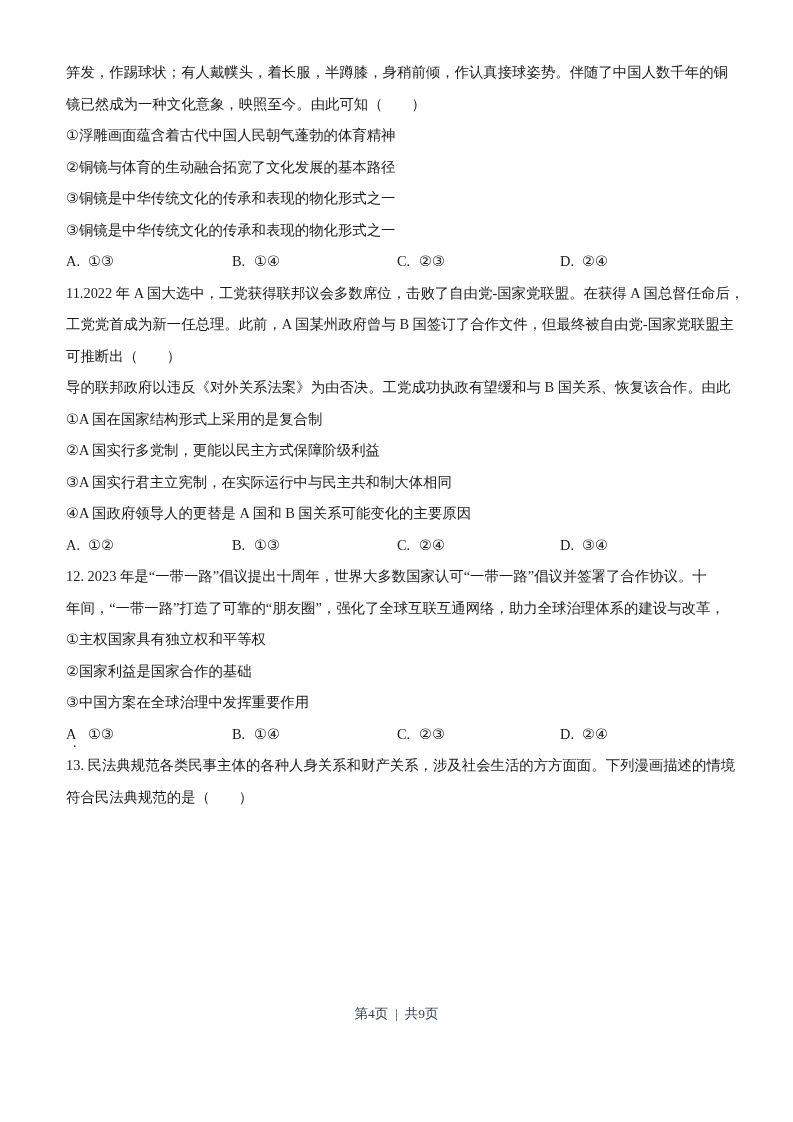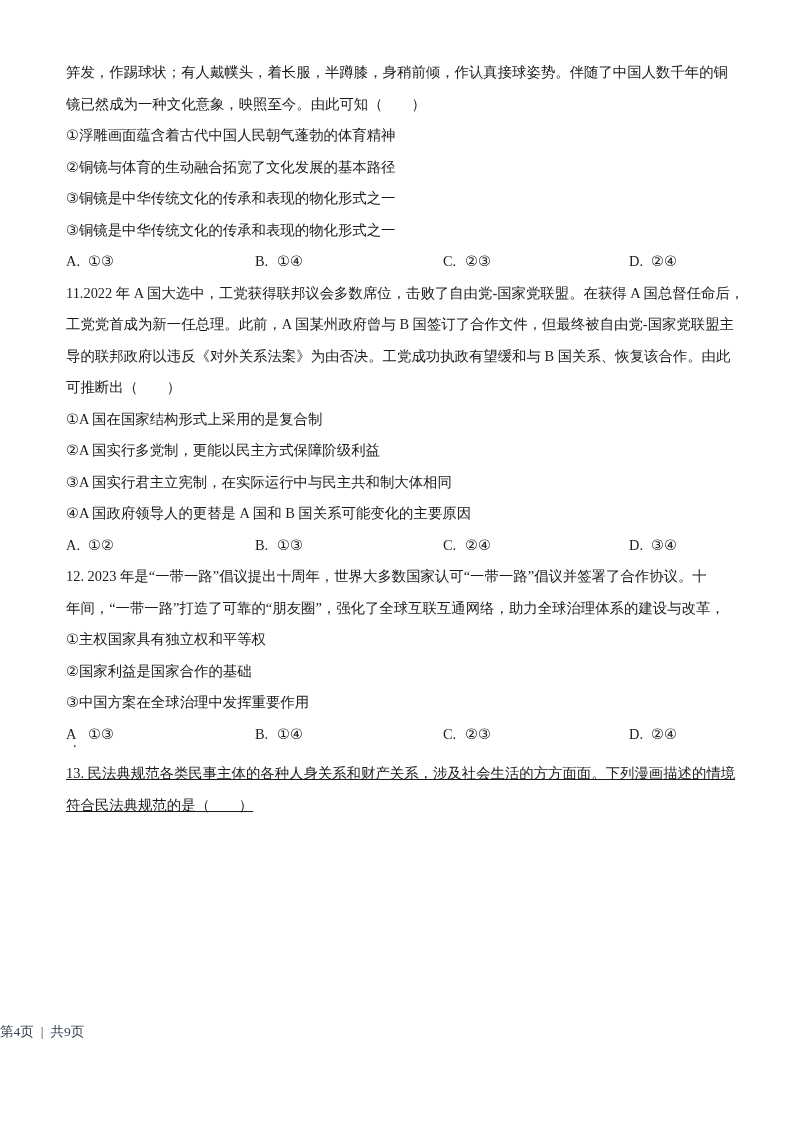--- a/index.html
+++ b/index.html
@@ -27,40 +27,40 @@
   .line{
     height:31.5px;
     line-height:31.5px;
     font-size:14.4px;
     white-space:pre;
     overflow:visible;
   }
   .options-row{
     display:grid;
     grid-template-columns:166px 165px 163px auto;
-    gap:23px;
   }
   .option{
     position:relative;
     white-space:pre;
   }
   .opt-label{
     display:inline-block;
     min-width:22px;
   }
   .stray-dot{
     position:absolute;
     left:7px;top:17px;
     font-size:14px;
     line-height:14px;
   }
-  .extra-gap{margin-top:8px;text-decoration:underline;}
+  .extra-gap{margin-top:0;}
   .footer{
     position:absolute;
-    left:0;right:0;bottom:5px;
+    left:0;right:0;bottom:23px;
+    text-align:center;
     font-size:13.5px;
     color:var(--footer-color);
     margin-top:42px;
   }
   .footer .sep{margin:0 7px;}
 </style>
 </head>
 <body>
 
 <div class="page">
@@ -70,22 +70,22 @@
         <div class="line">镜已然成为一种文化意象，映照至今。由此可知（　　）</div>
         <div class="line">①浮雕画面蕴含着古代中国人民朝气蓬勃的体育精神</div>
         <div class="line">②铜镜与体育的生动融合拓宽了文化发展的基本路径</div>
         <div class="line">③铜镜是中华传统文化的传承和表现的物化形式之一</div>
         <div class="line">③铜镜是中华传统文化的传承和表现的物化形式之一</div>
         <div class="line options-row"><div class="option"><span class="opt-label">A.</span><span class="opt-value">①③</span></div><div class="option"><span class="opt-label">B.</span><span class="opt-value">①④</span></div><div class="option"><span class="opt-label">C.</span><span class="opt-value">②③</span></div><div class="option"><span class="opt-label">D.</span><span class="opt-value">②④</span></div></div>
       </div>
       <div class="question">
         <div class="line">11.2022 年 A 国大选中，工党获得联邦议会多数席位，击败了自由党-国家党联盟。在获得 A 国总督任命后，</div>
         <div class="line">工党党首成为新一任总理。此前，A 国某州政府曾与 B 国签订了合作文件，但最终被自由党-国家党联盟主</div>
+        <div class="line">可推断出（　　）</div>
         <div class="line">导的联邦政府以违反《对外关系法案》为由否决。工党成功执政有望缓和与 B 国关系、恢复该合作。由此</div>
-        <div class="line">可推断出（　　）</div>
         <div class="line">①A 国在国家结构形式上采用的是复合制</div>
         <div class="line">②A 国实行多党制，更能以民主方式保障阶级利益</div>
         <div class="line">③A 国实行君主立宪制，在实际运行中与民主共和制大体相同</div>
         <div class="line">④A 国政府领导人的更替是 A 国和 B 国关系可能变化的主要原因</div>
         <div class="line options-row"><div class="option"><span class="opt-label">A.</span><span class="opt-value">①②</span></div><div class="option"><span class="opt-label">B.</span><span class="opt-value">①③</span></div><div class="option"><span class="opt-label">C.</span><span class="opt-value">②④</span></div><div class="option"><span class="opt-label">D.</span><span class="opt-value">③④</span></div></div>
       </div>
       <div class="question">
         <div class="line">12. 2023 年是“一带一路”倡议提出十周年，世界大多数国家认可“一带一路”倡议并签署了合作协议。十</div>
         <div class="line">年间，“一带一路”打造了可靠的“朋友圈”，强化了全球互联互通网络，助力全球治理体系的建设与改革，</div>
         <div class="line">①主权国家具有独立权和平等权</div>

